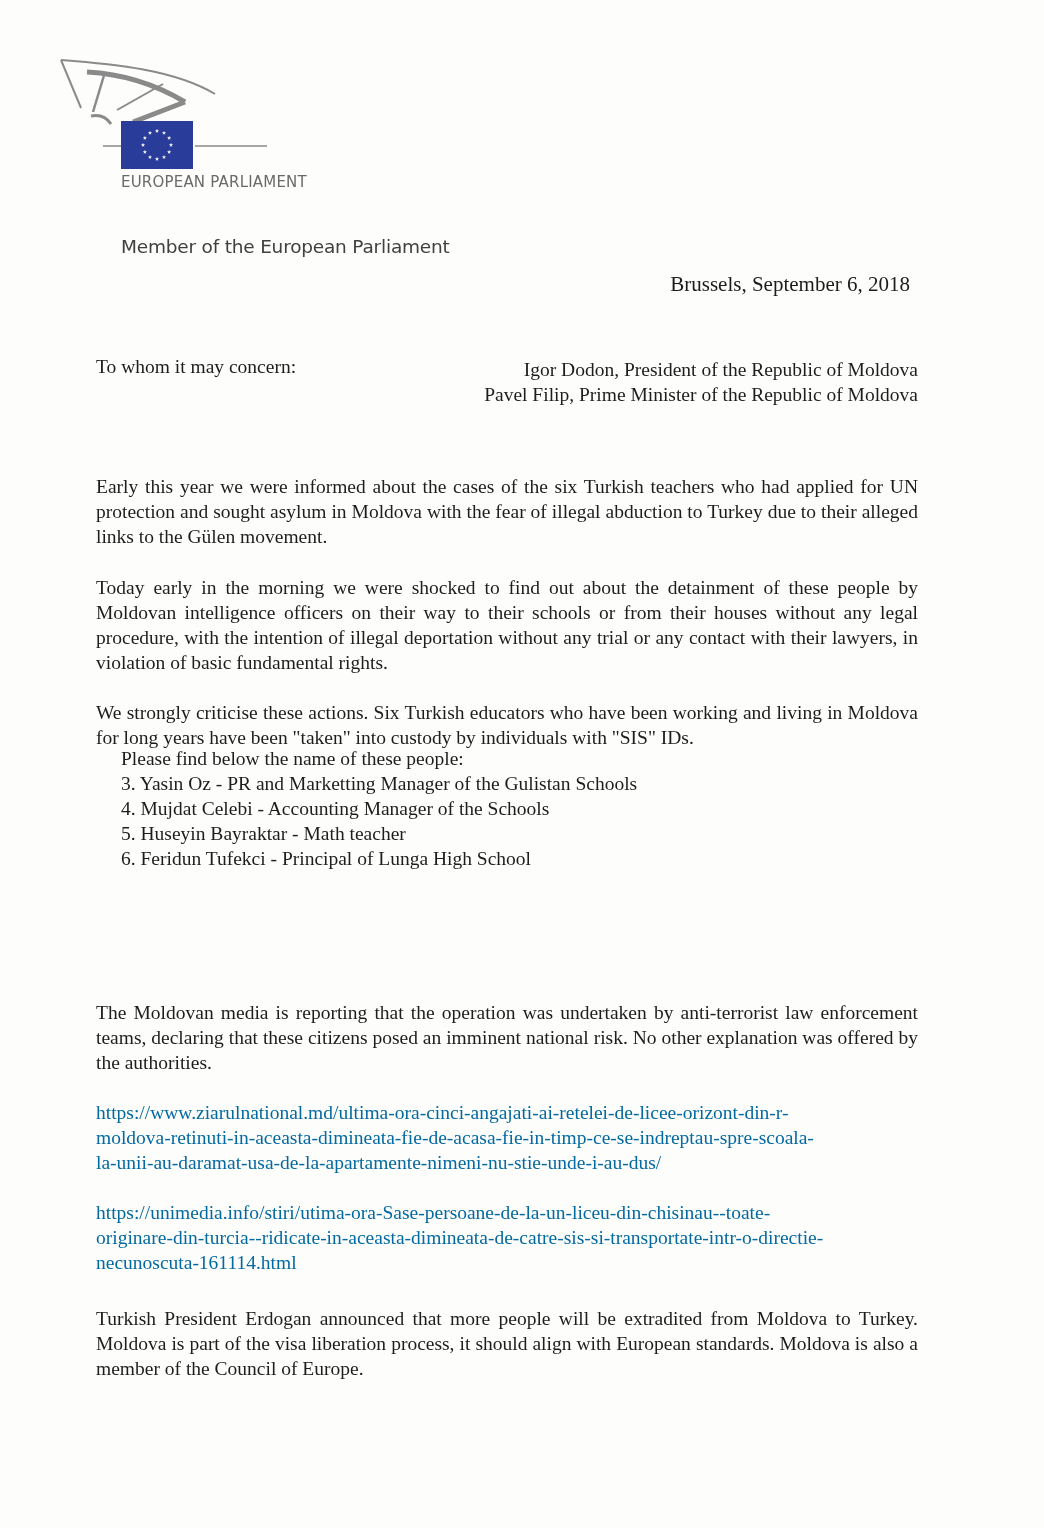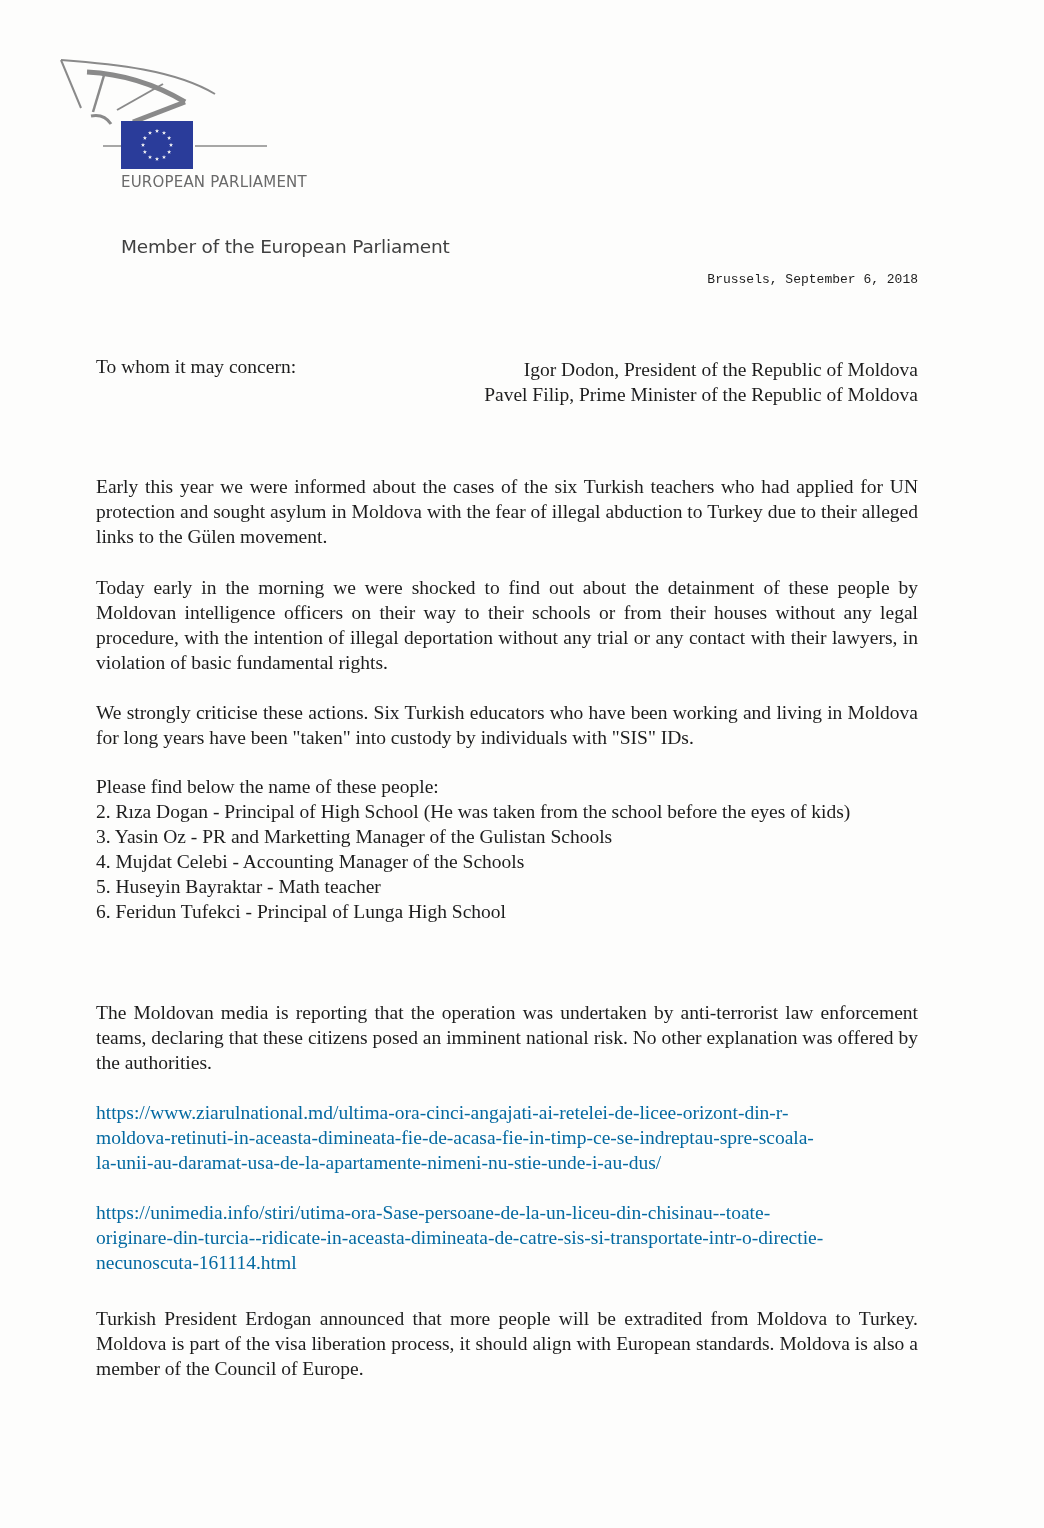--- a/index.html
+++ b/index.html
@@ -39,21 +39,21 @@
       letter-spacing: -0.2px;
     }
     .text {
       position: absolute;
       left: 96px;
       width: 822px;
       font-size: 19.5px;
       line-height: 25px;
       color: #1d1d1d;
     }
-    .date { position: absolute; right: 126px; top: 272px; font-size: 13px; font-family: Liberation Mono, monospace; }
+    .date { position: absolute; right: 134px; top: 272px; font-size: 21px; }
     .justify { text-align: justify; text-align-last: left; }
     .line { display: block; white-space: nowrap; }
     a.url {
       color: #0369a1;
       text-decoration-thickness: 1px;
       text-underline-offset: 3px;
     }
     .list-item { display: block; }
   </style>
 </head>
@@ -100,23 +100,22 @@
   <span class="line">Igor Dodon, President of the Republic of Moldova</span>
   <span class="line">Pavel Filip, Prime Minister of the Republic of Moldova</span>
 </div>
 
 <div class="text justify" style="top:474px;">Early this year we were informed about the cases of the six Turkish teachers who had applied for UN protection and sought asylum in Moldova with the fear of illegal abduction to Turkey due to their alleged links to the Gülen movement.</div>
 
 <div class="text justify" style="top:575px;">Today early in the morning we were shocked to find out about the detainment of these people by Moldovan intelligence officers on their way to their schools or from their houses without any legal procedure, with the intention of illegal deportation without any trial or any contact with their lawyers, in violation of basic fundamental rights.</div>
 
 <div class="text justify" style="top:700px;">We strongly criticise these actions. Six Turkish educators who have been working and living in Moldova for long years have been "taken" into custody by individuals with "SIS" IDs.</div>
 
-<div class="text" style="top:774px;">
+<div class="text" style="top:746px;margin-left:25px;">
   <span class="list-item">Please find below the name of these people:</span>
-  <span class="list-item justify">2. Rıza Dogan - Principal of High School (He was taken from the school before the eyes of kids)</span>
   <span class="list-item">3. Yasin Oz - PR and Marketting Manager of the Gulistan Schools</span>
   <span class="list-item">4. Mujdat Celebi - Accounting Manager of the Schools</span>
   <span class="list-item">5. Huseyin Bayraktar - Math teacher</span>
   <span class="list-item">6. Feridun Tufekci - Principal of Lunga High School</span>
 </div>
 
 <div class="text justify" style="top:1000px;">The Moldovan media is reporting that the operation was undertaken by anti-terrorist law enforcement teams, declaring that these citizens posed an imminent national risk. No other explanation was offered by the authorities.</div>
 
 <div class="text" style="top:1100px;">
   <a class="url line">https://www.ziarulnational.md/ultima-ora-cinci-angajati-ai-retelei-de-licee-orizont-din-r-</a>

